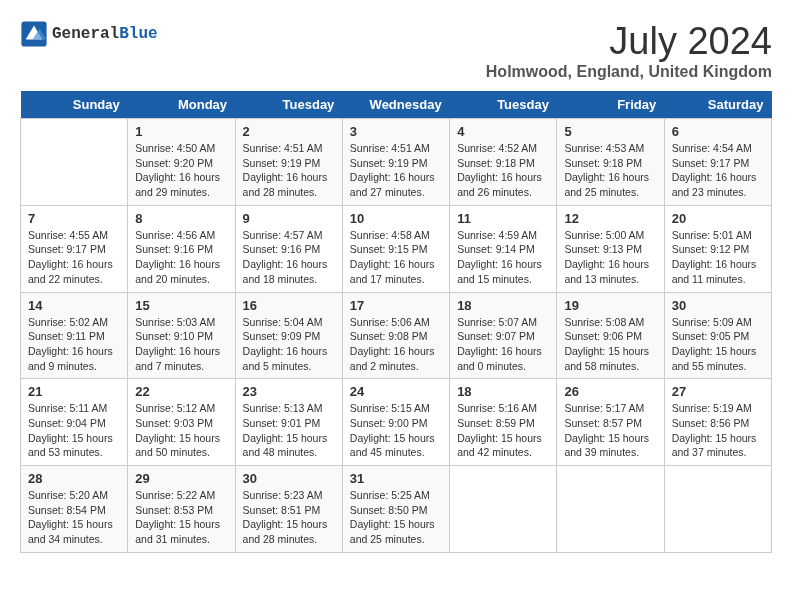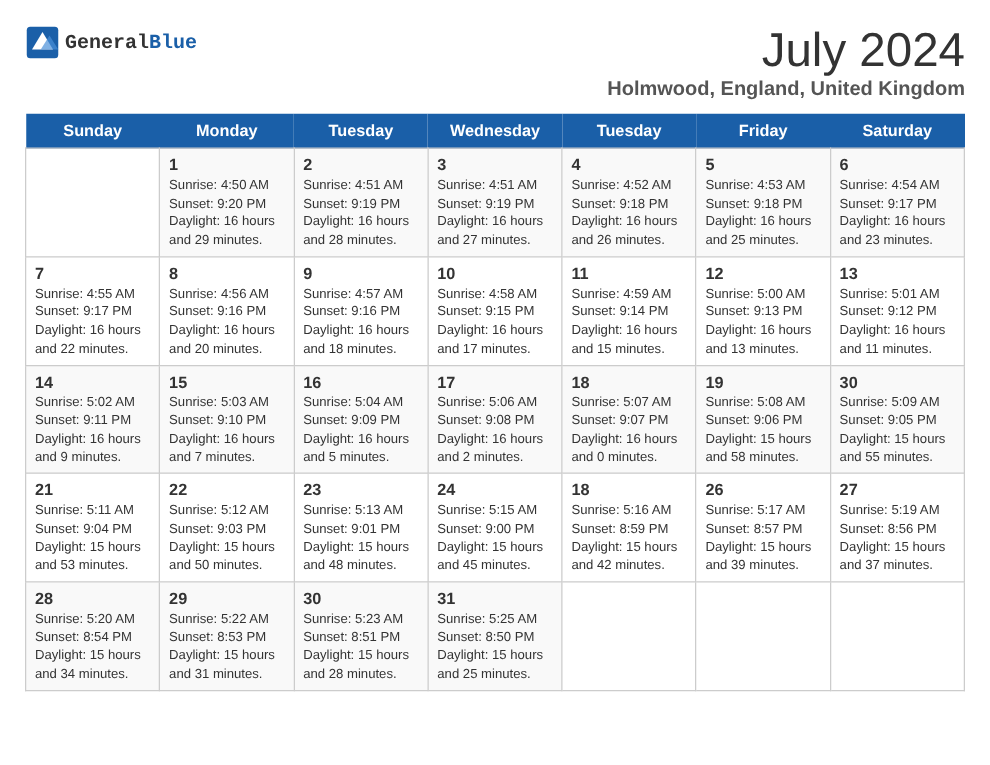--- a/index.html
+++ b/index.html
@@ -41,21 +41,21 @@
     }
     table {
       width: 100%;
       border-collapse: collapse;
       font-size: 11px;
     }
     thead tr th {
       background-color: #1a5fa8;
       color: #fff;
       padding: 6px 8px;
-      text-align: center;
+      text-align: right;
       font-size: 13px;
       font-weight: bold;
     }
     tbody tr td {
       border: 1px solid #ccc;
       padding: 5px 7px;
       vertical-align: top;
       width: 107px;
     }
     tbody tr:nth-child(odd) td {
@@ -159,21 +159,21 @@
         </td>
         <td>
           <span class="day-number">11</span>
           <div class="day-info">Sunrise: 4:59 AM<br>Sunset: 9:14 PM<br>Daylight: 16 hours<br>and 15 minutes.</div>
         </td>
         <td>
           <span class="day-number">12</span>
           <div class="day-info">Sunrise: 5:00 AM<br>Sunset: 9:13 PM<br>Daylight: 16 hours<br>and 13 minutes.</div>
         </td>
         <td>
-          <span class="day-number">13</span>
+          <span class="day-number">20</span>
           <div class="day-info">Sunrise: 5:01 AM<br>Sunset: 9:12 PM<br>Daylight: 16 hours<br>and 11 minutes.</div>
         </td>
       </tr>
       <tr>
         <td>
           <span class="day-number">14</span>
           <div class="day-info">Sunrise: 5:02 AM<br>Sunset: 9:11 PM<br>Daylight: 16 hours<br>and 9 minutes.</div>
         </td>
         <td>
           <span class="day-number">15</span>

